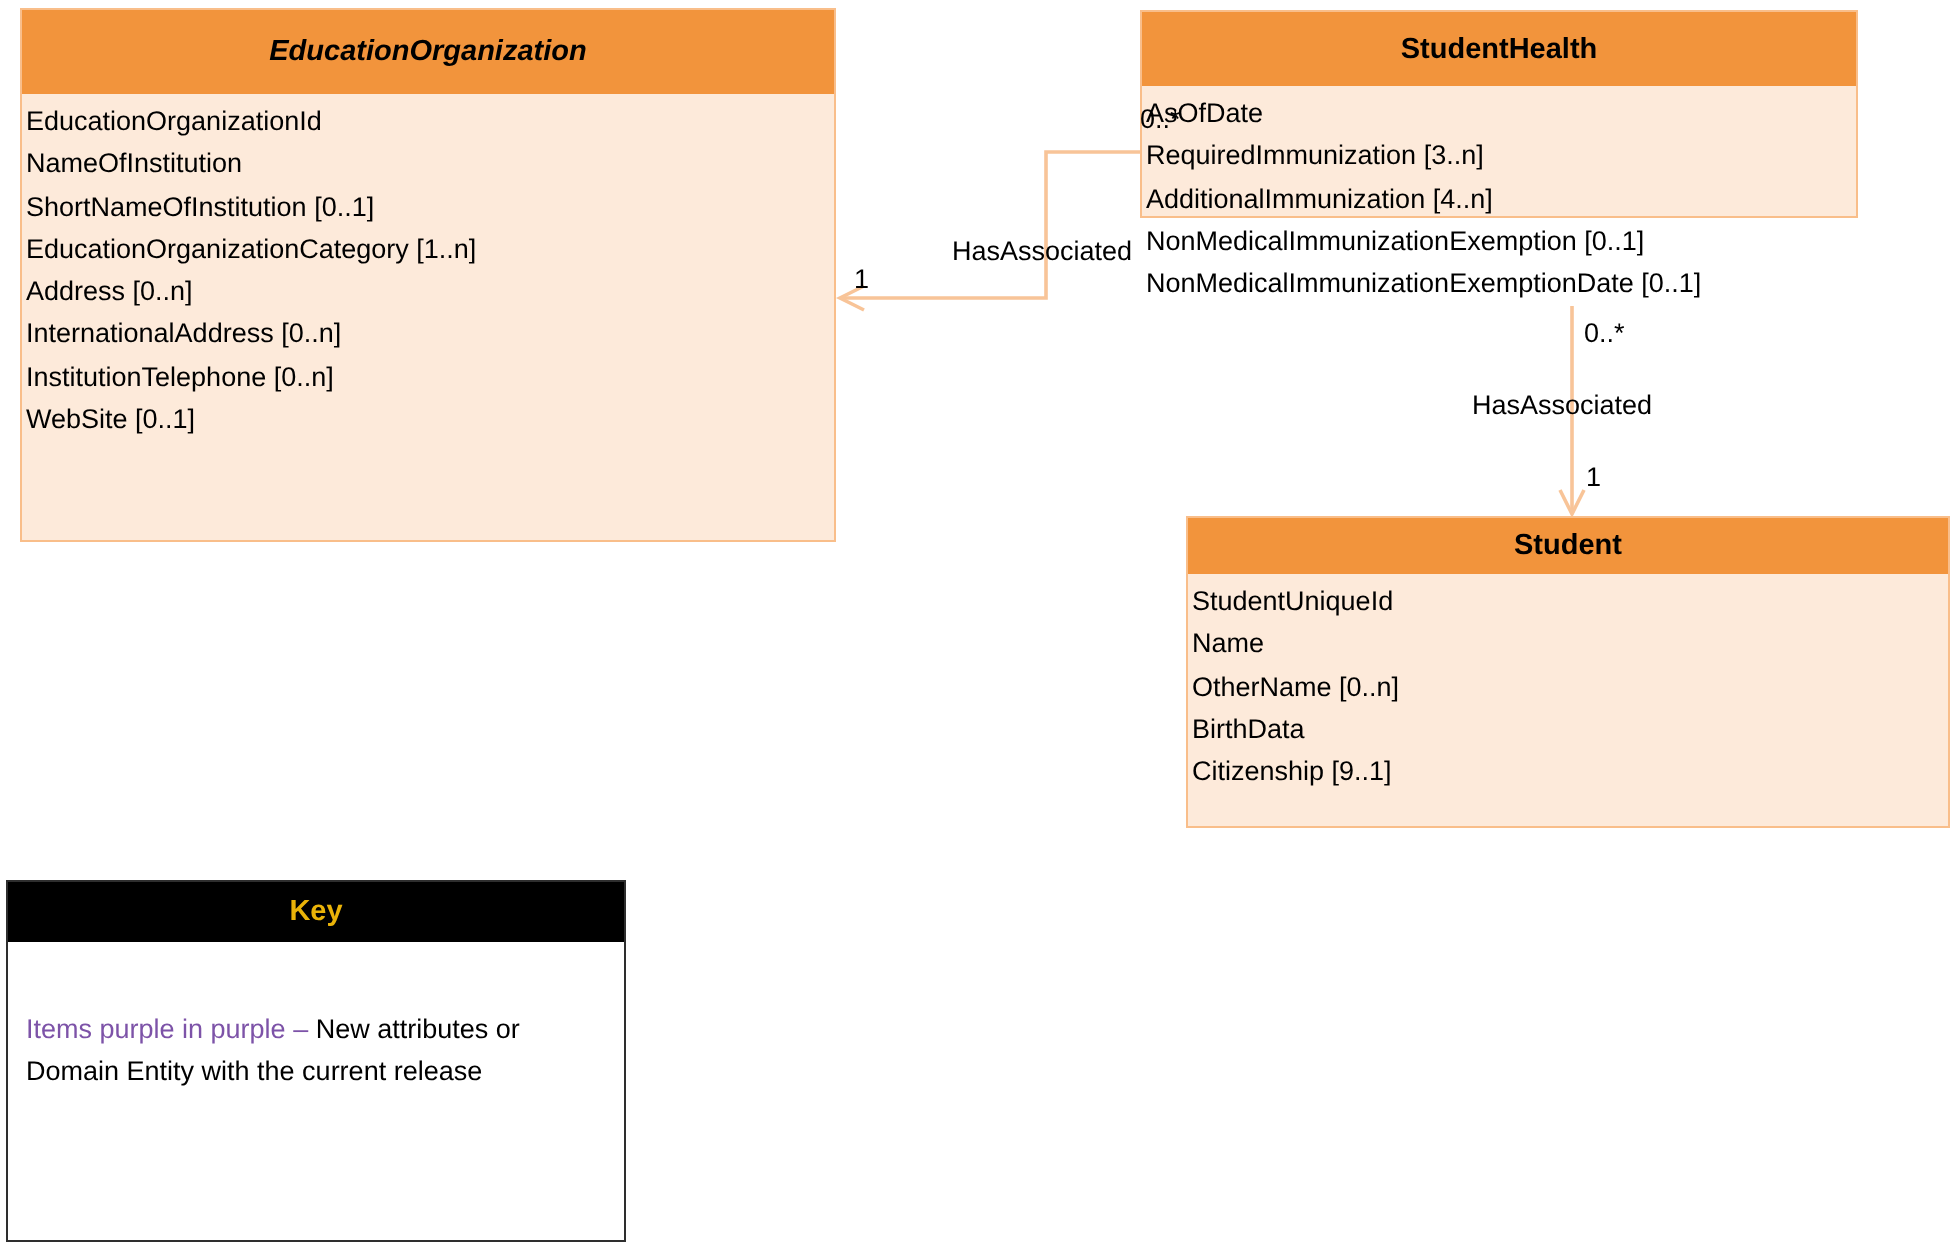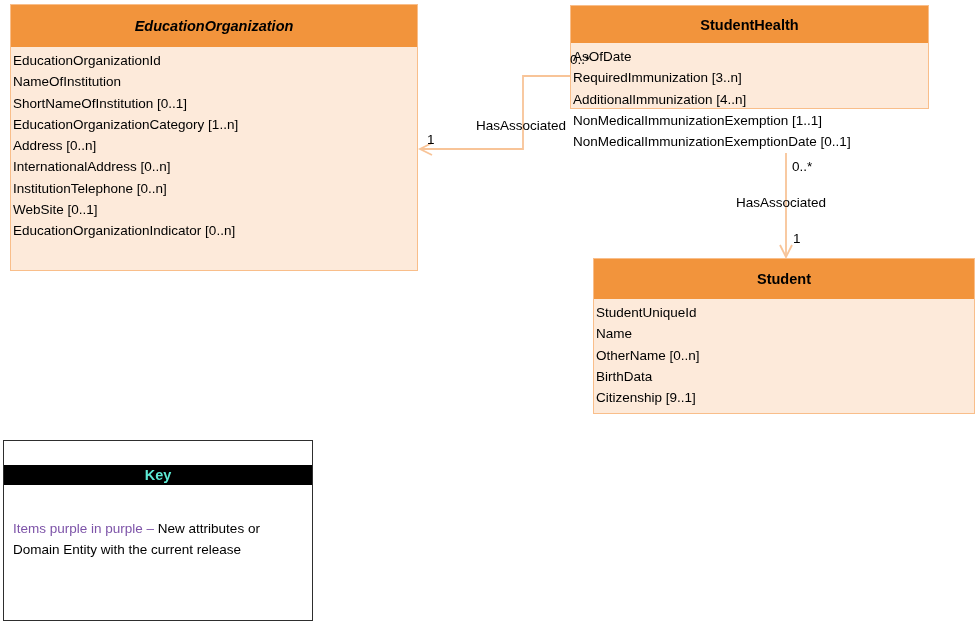--- a/index.html
+++ b/index.html
@@ -34,22 +34,22 @@
     padding-left:2px;font-size:13.5px;line-height:21.3px;white-space:nowrap;
   }
   .lbl{
     position:absolute;z-index:3;font-size:13.5px;line-height:15px;white-space:nowrap;
   }
   .key-box{
     position:absolute;z-index:2;box-sizing:border-box;
     border:1px solid #2e2e2e;background:#ffffff;
   }
   .key-header{
-    background:var(--key-header-bg);color:#5eead4;font-weight:bold;font-size:14.5px;
-    height:20px;display:flex;align-items:center;justify-content:center;margin-top:24px;
+    background:var(--key-header-bg);color:#eab308;font-weight:bold;font-size:14.5px;
+    height:30px;display:flex;align-items:center;justify-content:center;
   }
   .key-body{
     padding:33px 10px 0 9px;font-size:13.5px;line-height:21px;
   }
   .purple-text{color:var(--purple);}
 </style>
 </head>
 <body>
 
 <div class="canvas">
@@ -67,37 +67,36 @@
     <div class="entity-header italic-title" style="height:42px;">EducationOrganization</div>
     <div class="entity-body">
         <div class="attr">EducationOrganizationId</div>
         <div class="attr">NameOfInstitution</div>
         <div class="attr">ShortNameOfInstitution [0..1]</div>
         <div class="attr">EducationOrganizationCategory [1..n]</div>
         <div class="attr">Address [0..n]</div>
         <div class="attr">InternationalAddress [0..n]</div>
         <div class="attr">InstitutionTelephone [0..n]</div>
         <div class="attr">WebSite [0..1]</div>
-        <div class="attr">EducationOrganizationIndicator [0..n]</div>
       </div>
   </div>
 
   <div class="entity" style="left:570px;top:5px;width:359px;height:104px;">
     <div class="entity-header" style="height:37px;">StudentHealth</div>
     <div class="entity-body">
         <div class="attr">AsOfDate</div>
         <div class="attr">RequiredImmunization [3..n]</div>
         <div class="attr">AdditionalImmunization [4..n]</div>
-        <div class="attr">NonMedicalImmunizationExemption [1..1]</div>
+        <div class="attr">NonMedicalImmunizationExemption [0..1]</div>
         <div class="attr">NonMedicalImmunizationExemptionDate [0..1]</div>
       </div>
   </div>
 
   <div class="entity" style="left:593px;top:258px;width:382px;height:156px;">
-    <div class="entity-header" style="height:40px;">Student</div>
+    <div class="entity-header" style="height:28px;">Student</div>
     <div class="entity-body">
         <div class="attr">StudentUniqueId</div>
         <div class="attr">Name</div>
         <div class="attr">OtherName [0..n]</div>
         <div class="attr">BirthData</div>
         <div class="attr">Citizenship [9..1]</div>
       </div>
   </div>
 
   <div class="lbl" style="left:570px;top:52px;">0..*</div>

